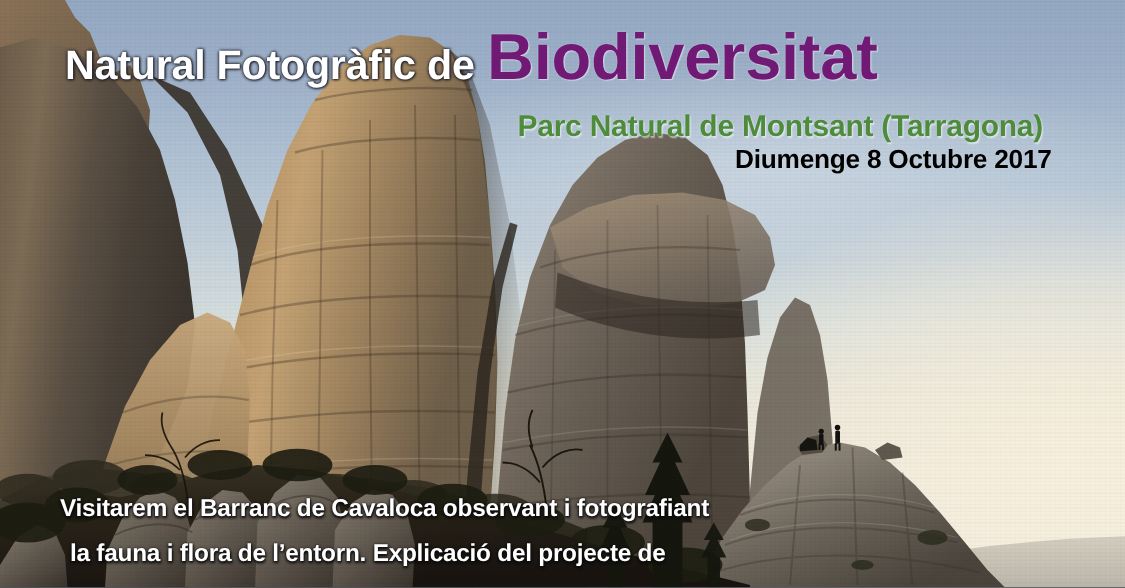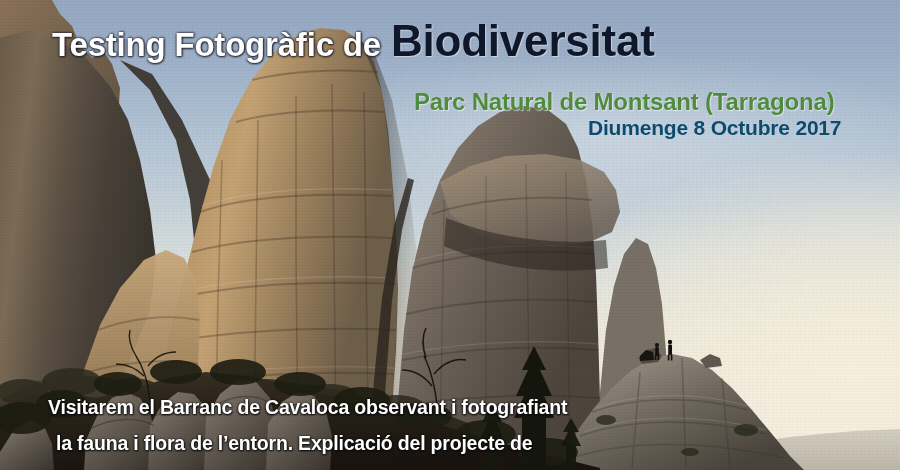--- a/index.html
+++ b/index.html
@@ -72,22 +72,22 @@
     font-size: 33px;
     color: #ffffff;
     text-shadow:
       0 0 2px rgba(40,40,50,.85),
       1px 1px 2px rgba(20,20,30,.75),
       -1px 1px 2px rgba(20,20,30,.45),
       1px -1px 2px rgba(20,20,30,.45);
     vertical-align: baseline;
   }
   .title-green {
-    font-size: 44px;
-    color: #0f172a;
+    font-size: 52px;
+    color: #701a75;
     text-shadow:
       0 0 1px rgba(255,255,255,.55),
       1px 1px 1px rgba(255,255,255,.45);
     vertical-align: baseline;
     margin-left: 10px;
   }
   #subtitle {
     left: 414px;
     top: 88px;
     font-size: 24px;
@@ -95,21 +95,21 @@
     color: #4e8b3c;
     text-shadow:
       0 0 1px rgba(255,255,255,.6),
       1px 1px 1px rgba(255,255,255,.5);
   }
   #date {
     left: 588px;
     top: 116px;
     font-size: 21px;
     font-weight: bold;
-    color: #0c4a6e;
+    color: #000000;
     text-shadow: 0 0 1px rgba(255,255,255,.35);
   }
   .body-line {
     font-size: 19.5px;
     font-weight: bold;
     color: #ffffff;
     text-shadow:
       0 0 2px rgba(10,10,12,.9),
       1px 1px 2px rgba(10,10,12,.85),
       -1px 1px 2px rgba(10,10,12,.5);
@@ -428,21 +428,21 @@
       <path d="M486 470 L486 440 L480 440 L488 422 L482 422 L492 404 L502 422
                L496 422 L504 440 L498 440 L498 470 Z"></path>
       <path d="M566 470 L566 446 L561 446 L568 432 L563 432 L571 418 L579 432
                L574 432 L581 446 L576 446 L576 470 Z"></path>
     </g>
   </svg>
 
   <div class="grain"></div>
 
   <div class="txt" id="title-line">
-    <span class="title-white">Testing Fotogràfic de</span><span class="title-green">Biodiversitat</span>
+    <span class="title-white">Natural Fotogràfic de</span><span class="title-green">Biodiversitat</span>
   </div>
 
   <div class="txt" id="subtitle">Parc Natural de Montsant (Tarragona)</div>
 
   <div class="txt" id="date">Diumenge 8 Octubre 2017</div>
 
   <div class="txt body-line" id="body-line-1">Visitarem el Barranc de Cavaloca observant i fotografiant</div>
 
   <div class="txt body-line" id="body-line-2">la fauna i flora de l’entorn. Explicació del projecte de</div>
 

